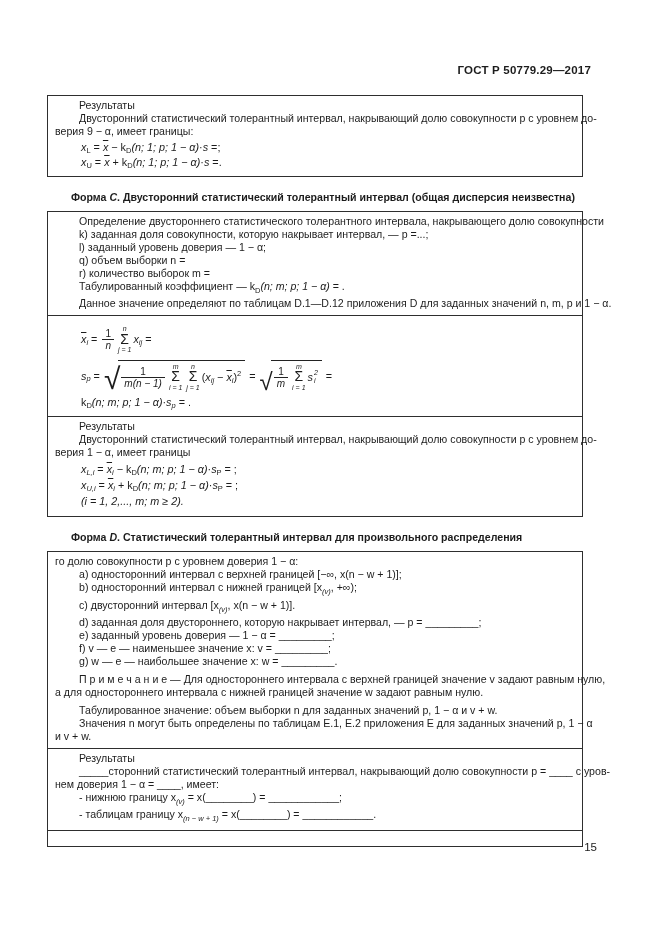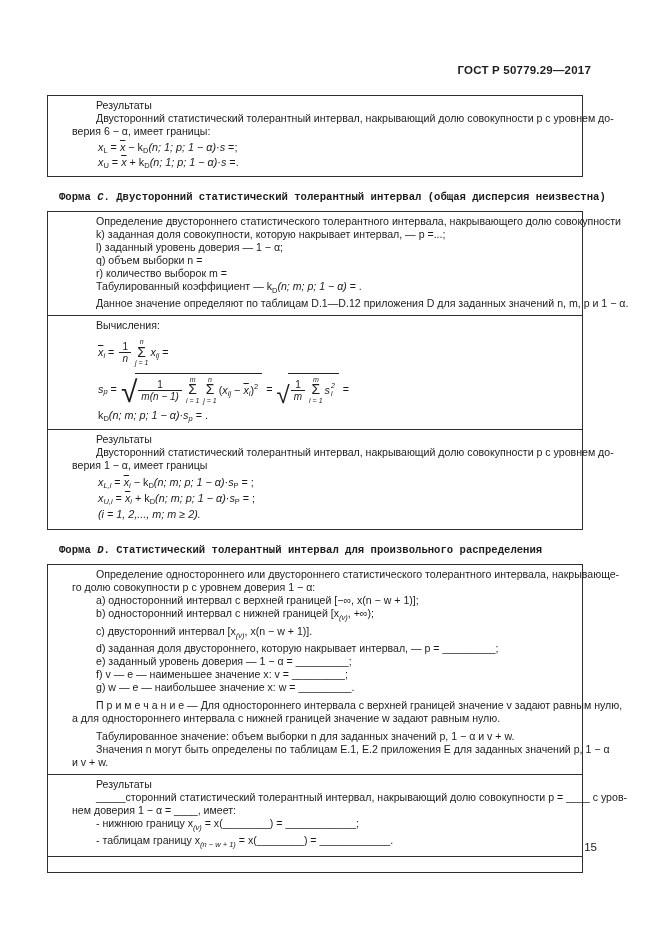--- a/index.html
+++ b/index.html
@@ -1,28 +1,28 @@
 <!DOCTYPE html>
 <html><head>
 <meta charset="utf-8">
 <style>
   html,body{margin:0;padding:0;background:#ffffff;}
   body{width:661px;height:935px;position:relative;font-family:"Liberation Sans",sans-serif;color:#1c1c1c;}
   .doc-header{position:absolute;top:64px;right:70px;font-size:11.5px;font-weight:bold;letter-spacing:.2px;}
   .page-number{position:absolute;top:841px;right:64px;font-size:11.5px;}
   .content{position:absolute;left:47px;top:95px;width:536px;}
-  .box{box-sizing:border-box;width:536px;border:1px solid #2e2e2e;padding:3px 8px 5px 24px;background:#fff;}
+  .box{box-sizing:border-box;width:536px;border:1px solid #2e2e2e;padding:3px 8px 5px 7px;background:#fff;}
   .boxgroup .box + .box{margin-top:-1px;}
   .box.empty{height:17px;padding:0;}
   .ln{font-size:10.6px;line-height:13px;white-space:nowrap;}
   .ind{padding-left:24px;}
   .ln sub{font-size:7.5px;font-style:italic;}
   .it{font-style:italic;}
   .ovl{text-decoration:overline;}
-  .form-heading{font-size:10.6px;font-weight:bold;margin:14px 0 8px 12px;white-space:nowrap;font-family:Liberation Mono, monospace;}
+  .form-heading{font-size:10.6px;font-weight:bold;margin:14px 0 8px 24px;white-space:nowrap;}
   .form-heading .t{font-size:10.6px;}
   .note-para{margin:5px 0 4px 0;}
   .tab-para{margin-top:5px;}
   
   .formula{display:flex;align-items:center;padding-left:26px;margin:3px 0;}
   .formula .t{font-size:10.8px;white-space:pre;}
   .formula sub.t{font-size:7.5px;position:relative;top:3px;font-style:normal;}
   .formula sub.t.its{font-style:italic;}
   .formula sup.t{font-size:7.5px;position:relative;top:-4px;}
   .frac{display:flex;flex-direction:column;align-items:center;margin:0 2px;line-height:1.1;}
@@ -46,21 +46,21 @@
 </head>
 <body>
 
 <div class="doc-header">ГОСТ Р 50779.29—2017</div>
 
 <div class="content">
 
   <section class="box">
     <div class="ln ind">Результаты</div>
     <div class="ln ind">Двусторонний статистический толерантный интервал, накрывающий долю совокупности p с уровнем до-</div>
-    <div class="ln">верия 6 − α, имеет границы:</div>
+    <div class="ln">верия 9 − α, имеет границы:</div>
     <div class="formula">
         <span class="t it">x</span>
         <sub class="t">L</sub>
         <span class="t"> = </span>
         <span class="t it ovl">x</span>
         <span class="t"> − k</span>
         <sub class="t">D</sub>
         <span class="t it">(n; 1; p; 1 − α)</span>
         <span class="t">·</span>
         <span class="t it">s</span>
@@ -88,21 +88,20 @@
       <div class="ln ind">Определение двустороннего статистического толерантного интервала, накрывающего долю совокупности</div>
       <div class="ln ind">k) заданная доля совокупности, которую накрывает интервал, — p =...;</div>
       <div class="ln ind">l) заданный уровень доверия — 1 − α;</div>
       <div class="ln ind">q) объем выборки n =</div>
       <div class="ln ind">r) количество выборок m =</div>
       <div class="ln ind"><span>Табулированный коэффициент — k</span><sub style="font-style:normal">D</sub><span class="it">(n; m; p; 1 − α)</span><span> = .</span></div>
       <div class="ln ind">Данное значение определяют по таблицам D.1—D.12 приложения D для заданных значений n, m, p и 1 − α.</div>
     </section>
 
     <section class="box">
-      <div class="ln ind">Вычисления:</div>
       <div class="formula calc-f1">
           <span class="t it ovl">x</span>
           <sub class="t its">i</sub>
           <span class="t"> = </span>
           <span class="frac">
             <span class="t nu">1</span>
             <span class="t de it">n</span>
           </span>
           <span class="sum">
             <span class="lim">n</span>
@@ -213,21 +212,20 @@
           <span class="t it">(i = 1, 2,..., m; m ≥ 2).</span>
         </div>
     </section>
   </div>
 
   <h2 class="form-heading"><span class="t">Форма </span><span class="t it">D</span><span class="t">. Статистический толерантный интервал для произвольного распределения</span></h2>
 
   <div class="boxgroup">
 
     <section class="box">
-      <div class="ln ind">Определение одностороннего или двустороннего статистического толерантного интервала, накрывающе-</div>
       <div class="ln">го долю совокупности p с уровнем доверия 1 − α:</div>
       <div class="ln ind">a) односторонний интервал с верхней границей [−∞, x(n − w + 1)];</div>
       <div class="ln ind"><span>b) односторонний интервал с нижней границей [x</span><sub>(v)</sub><span>, +∞);</span></div>
       <div class="ln ind"><span>c) двусторонний интервал [x</span><sub>(v)</sub><span>, x(n − w + 1)].</span></div>
       <div class="ln ind">d) заданная доля двустороннего, которую накрывает интервал, — p = _________;</div>
       <div class="ln ind">e) заданный уровень доверия — 1 − α = _________;</div>
       <div class="ln ind">f) v — е — наименьшее значение x: v = _________;</div>
       <div class="ln ind">g) w — е — наибольшее значение x: w = _________.</div>
       <div class="note-para">
         <div class="ln ind">П р и м е ч а н и е — Для одностороннего интервала с верхней границей значение v задают равным нулю,</div>

